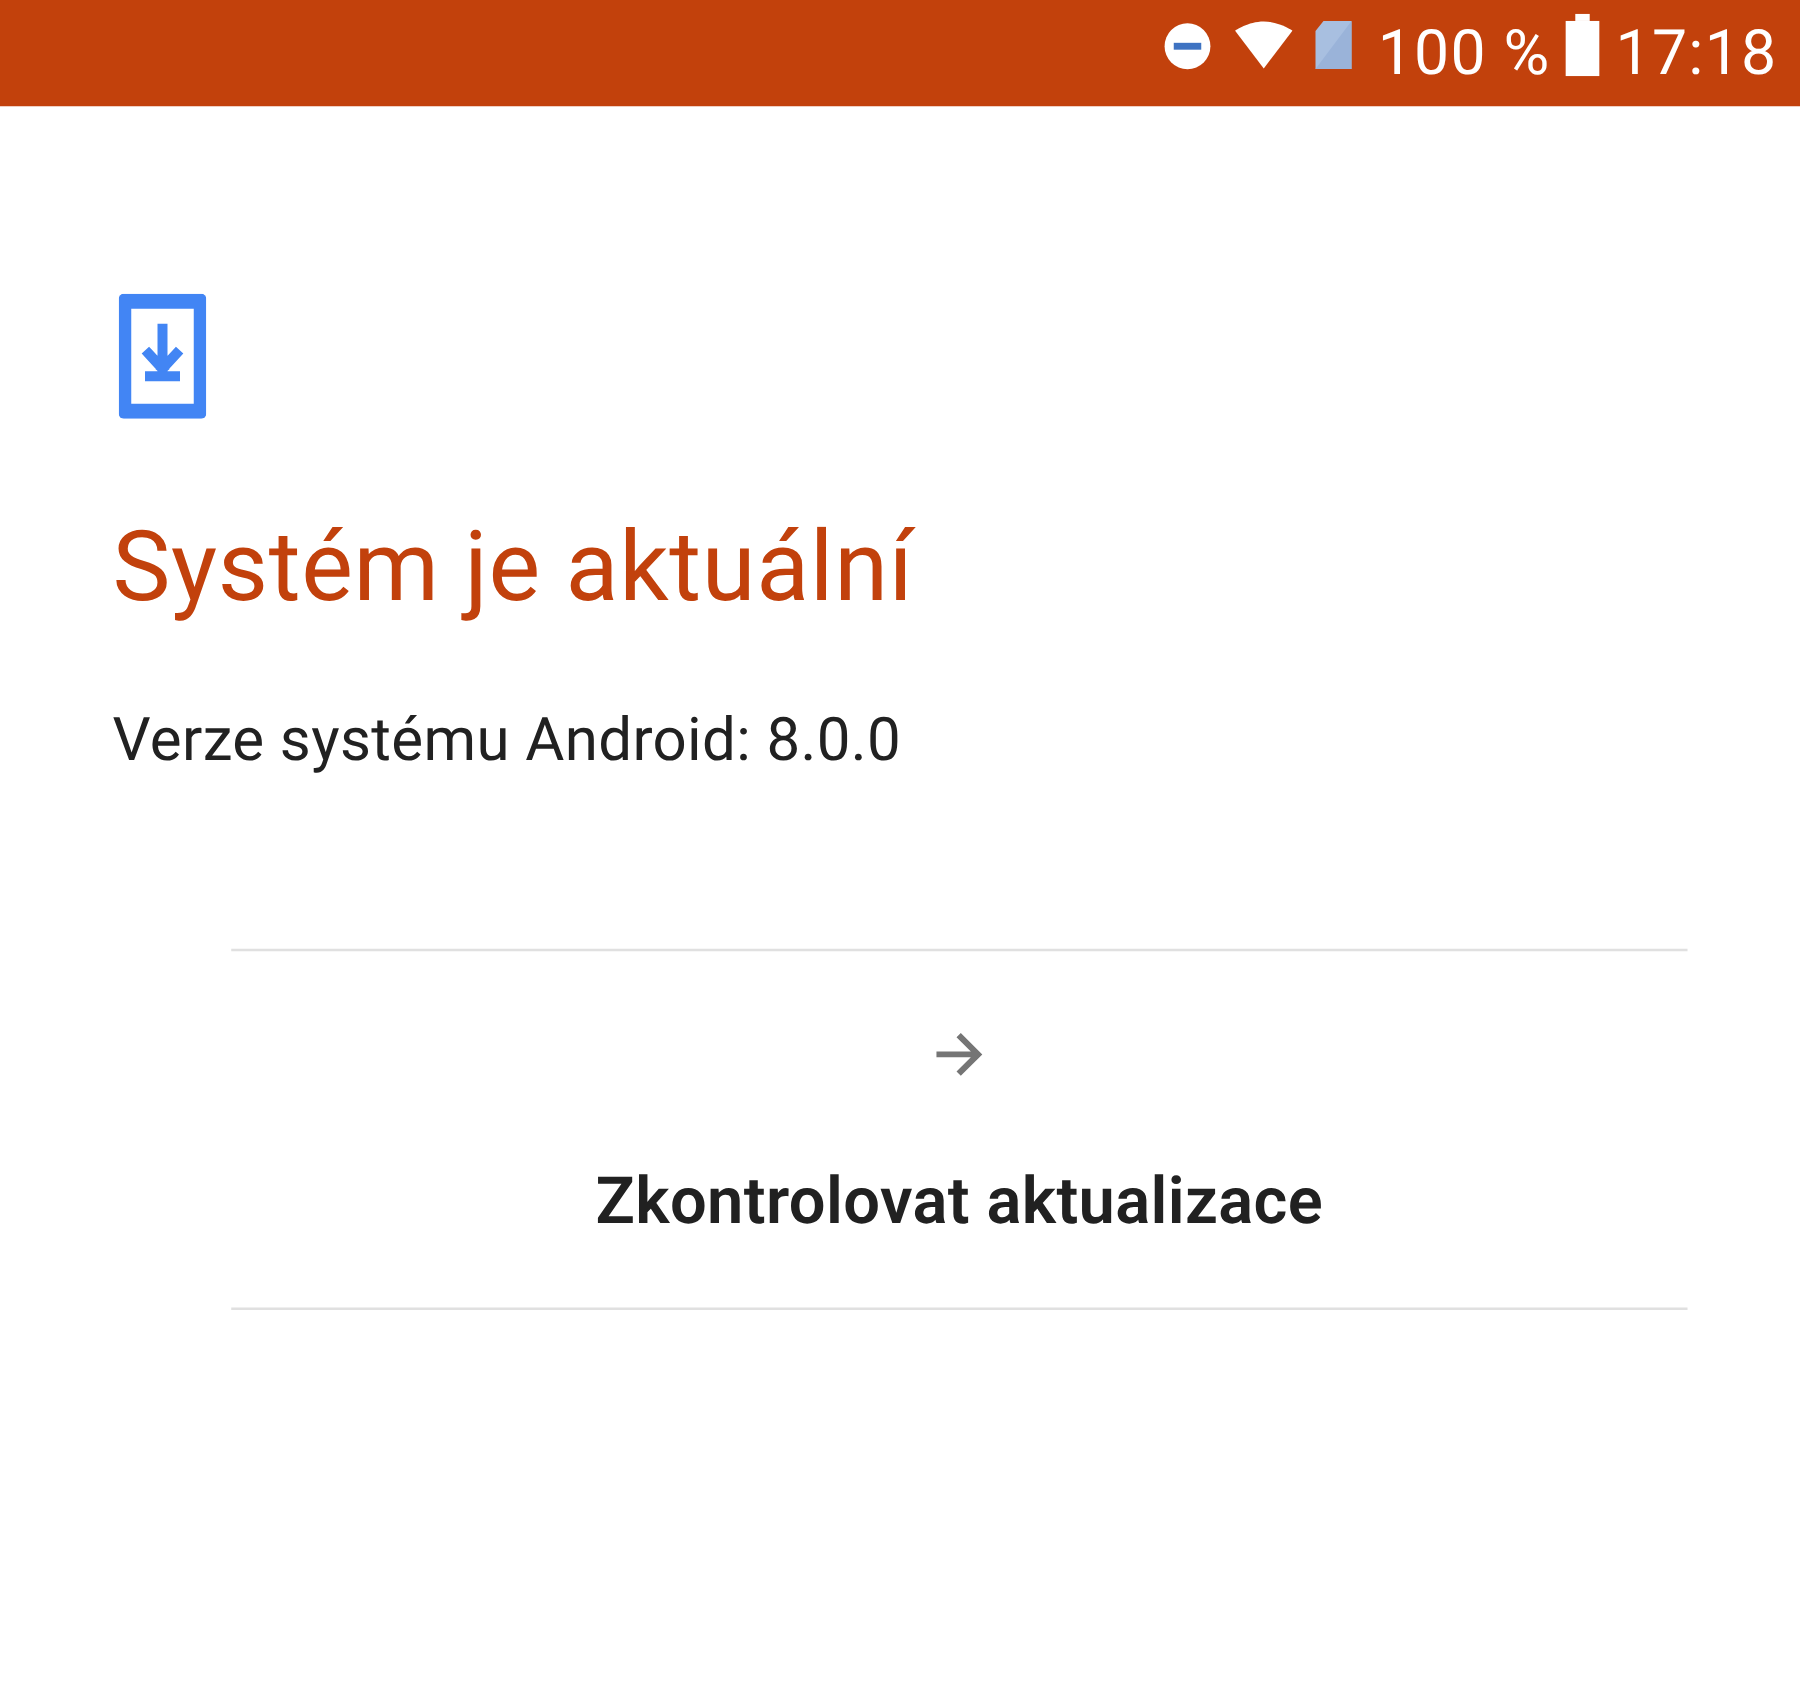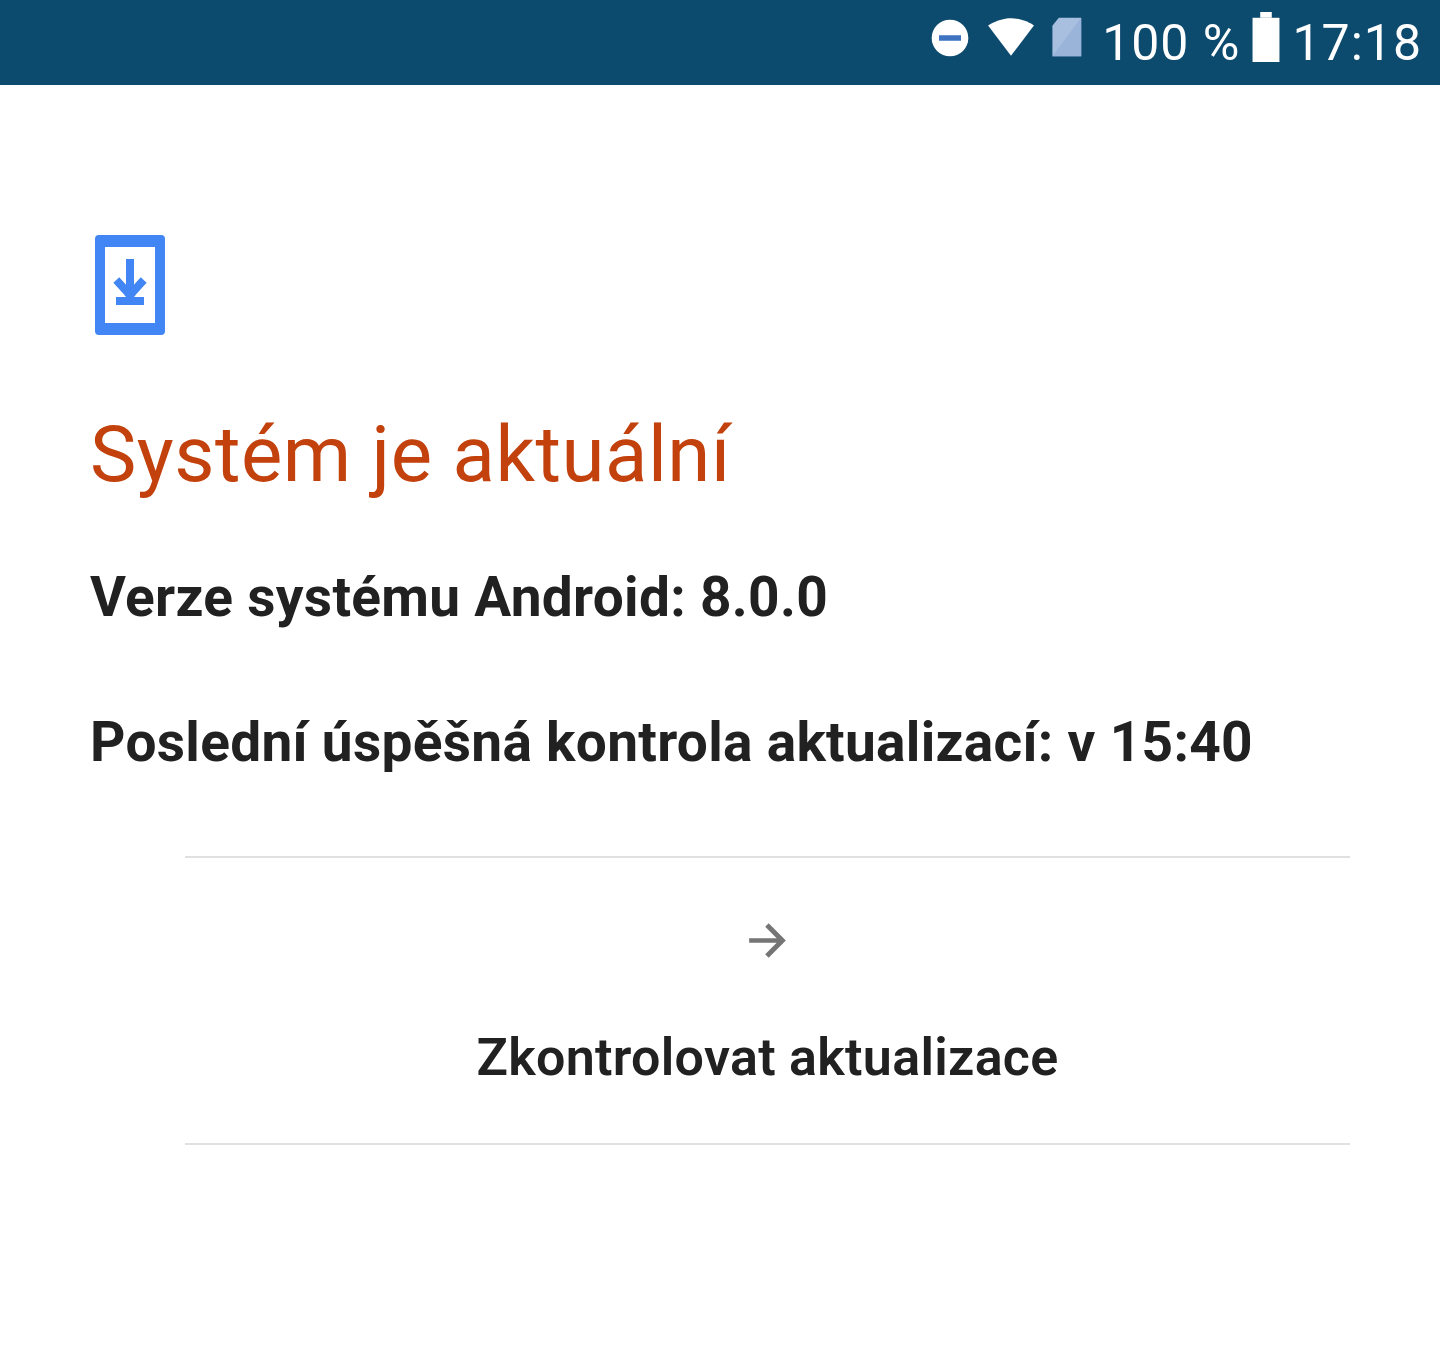--- a/index.html
+++ b/index.html
@@ -9,21 +9,21 @@
     }
     body {
       font-family: Roboto, 'Helvetica Neue', Arial, sans-serif;
       width: 1440px;
       height: 1361px;
       background: #ffffff;
       overflow: hidden;
     }
     .status-bar {
       height: 85px;
-      background: #0c4a6e;
+      background: #c2410c;
       display: flex;
       justify-content: flex-end;
       align-items: center;
       padding-right: 18px;
       color: #ffffff;
       font-size: 50px;
       font-weight: 400;
       gap: 12px;
     }
     .status-icons {
@@ -42,22 +42,22 @@
       margin-left: 5px;
     }
     .title {
       font-size: 78px;
       font-weight: 400;
       color: #c2410c;
       margin-bottom: 55px;
       letter-spacing: 0.5px;
     }
     .info-line {
-      font-size: 55px;
-      font-weight: 700;
+      font-size: 48px;
+      font-weight: 400;
       color: #212121;
       line-height: 1.55;
       letter-spacing: 0.3px;
     }
     .spacer {
       height: 60px;
     }
     .action-section {
       margin-top: 70px;
       padding-left: 95px;
@@ -124,21 +124,20 @@
       <rect x="10" y="12" width="50" height="76" fill="#ffffff"></rect>
       <path d="M35 28 L35 60 M35 60 L24 48 M35 60 L46 48" stroke="#4285f4" stroke-width="8" stroke-linecap="square" fill="none"></path>
       <rect x="21" y="62" width="28" height="8" fill="#4285f4"></rect>
     </svg>
   </div>
 
   <h1 class="title">Systém je aktuální</h1>
 
   <div class="info-line">Verze systému Android: 8.0.0</div>
   <div class="spacer"></div>
-  <div class="info-line">Poslední úspěšná kontrola aktualizací: v 15:40</div>
 
   <div class="action-section">
     <div class="divider"></div>
     <div class="action-row">
       <span class="arrow-icon">
         <svg width="55" height="55" viewBox="0 0 24 24" fill="#757575">
           <path d="M4 11 L16 11 L11 6 L12.5 4.5 L20 12 L12.5 19.5 L11 18 L16 13 L4 13 Z"></path>
         </svg>
       </span>
       <span class="action-label">Zkontrolovat aktualizace</span>

